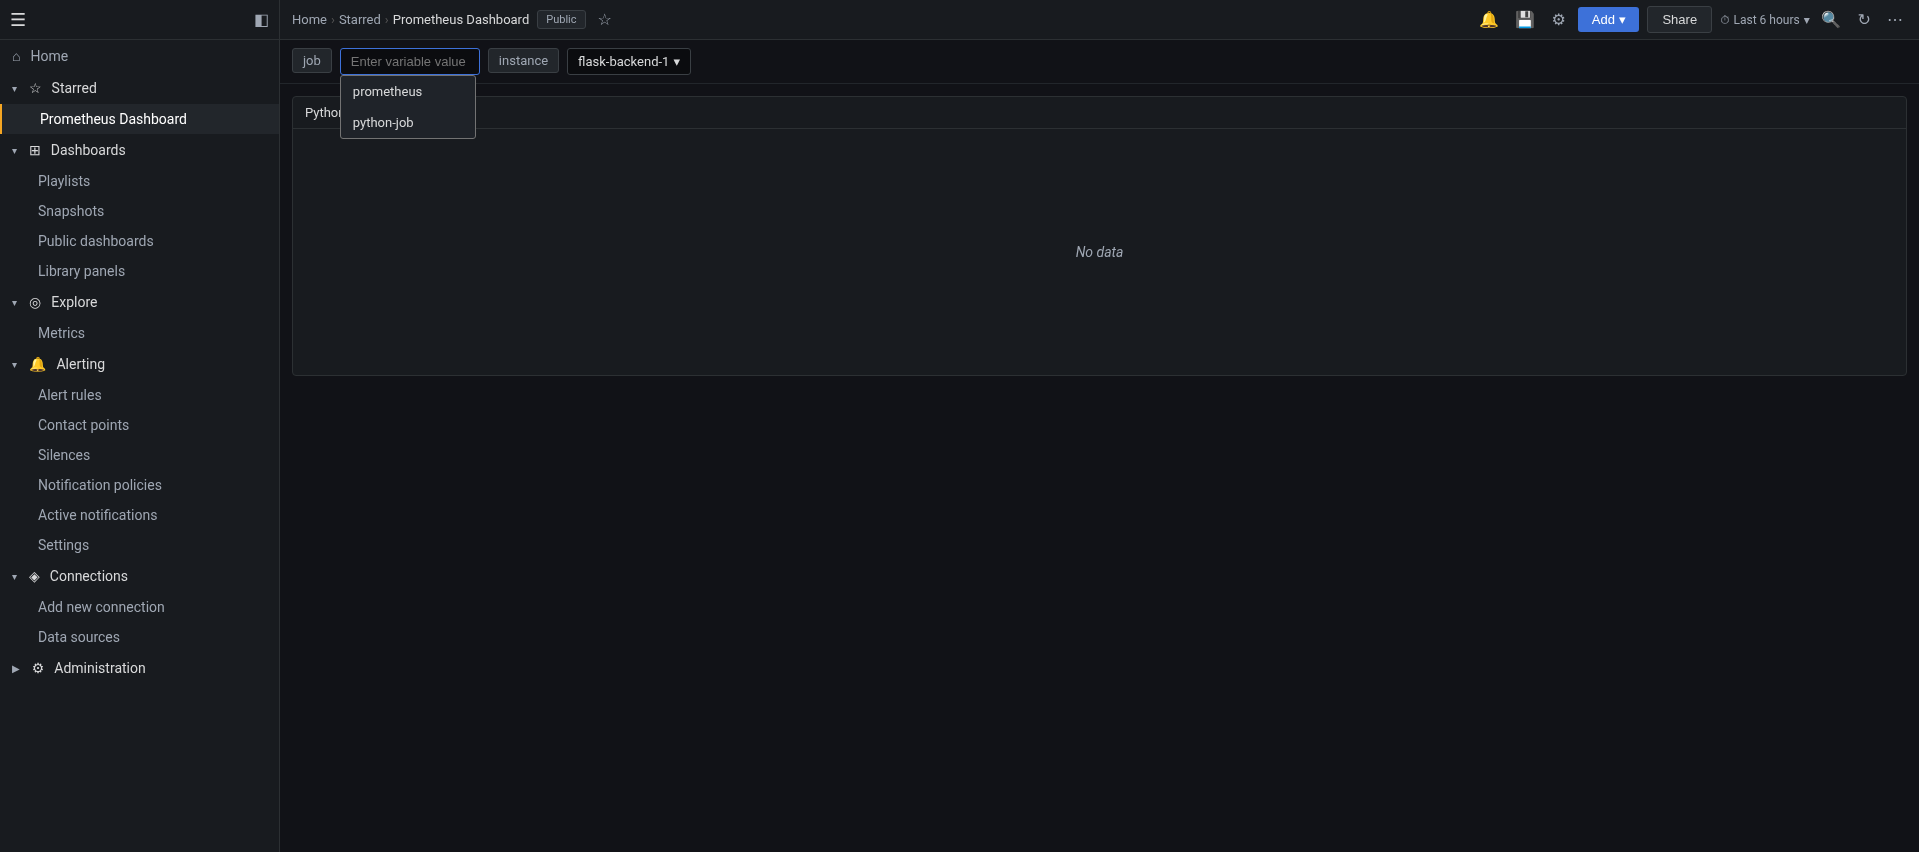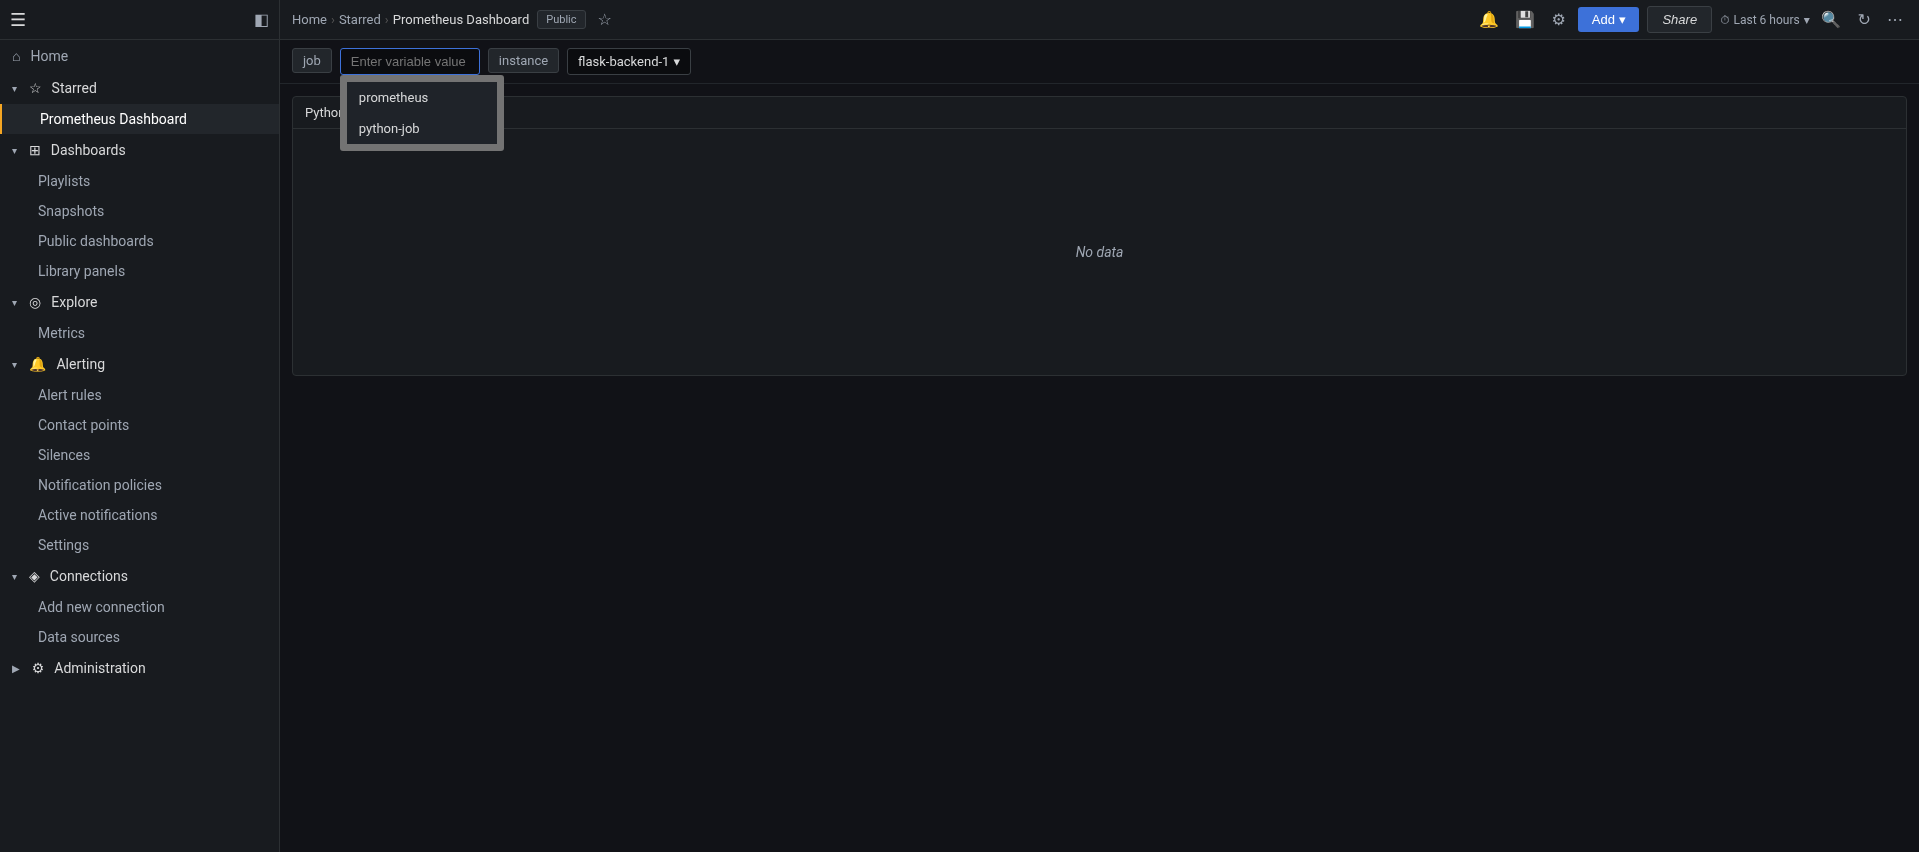--- a/index.html
+++ b/index.html
@@ -161,21 +161,20 @@
     }
 
     .btn-share {
       background: #22262b;
       color: #d8d9da;
       border: 1px solid #3a3f44;
       padding: 5px 14px;
       border-radius: 3px;
       cursor: pointer;
       font-size: 13px;
-      font-style: italic;
     }
 
     .time-range {
       display: flex;
       align-items: center;
       gap: 4px;
       color: #9fa7b3;
       font-size: 12px;
       cursor: pointer;
     }
@@ -211,23 +210,23 @@
       border-radius: 3px;
       font-size: 13px;
       width: 140px;
       outline: none;
     }
 
     .dropdown-menu {
       position: absolute;
       top: 100%;
       left: 0;
-      width: 164px;
+      width: 136px;
       background: #1f2329;
-      border: 7px solid #737373;
+      border: 1px solid #737373;
       border-radius: 3px;
       z-index: 100;
       overflow: hidden;
     }
 
     .dropdown-item {
       padding: 8px 12px;
       cursor: pointer;
       font-size: 13px;
       color: #d8d9da;

